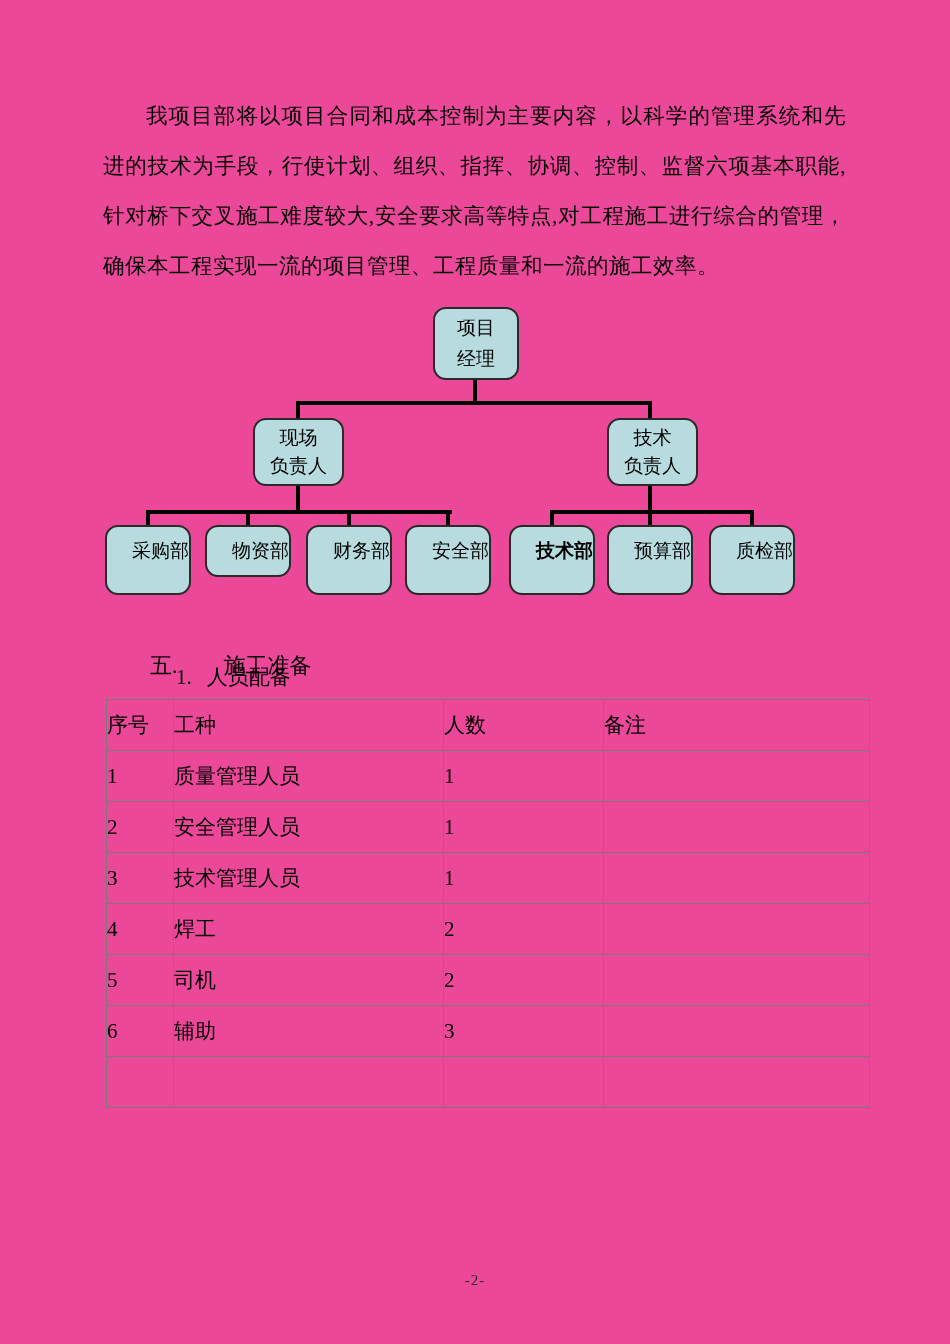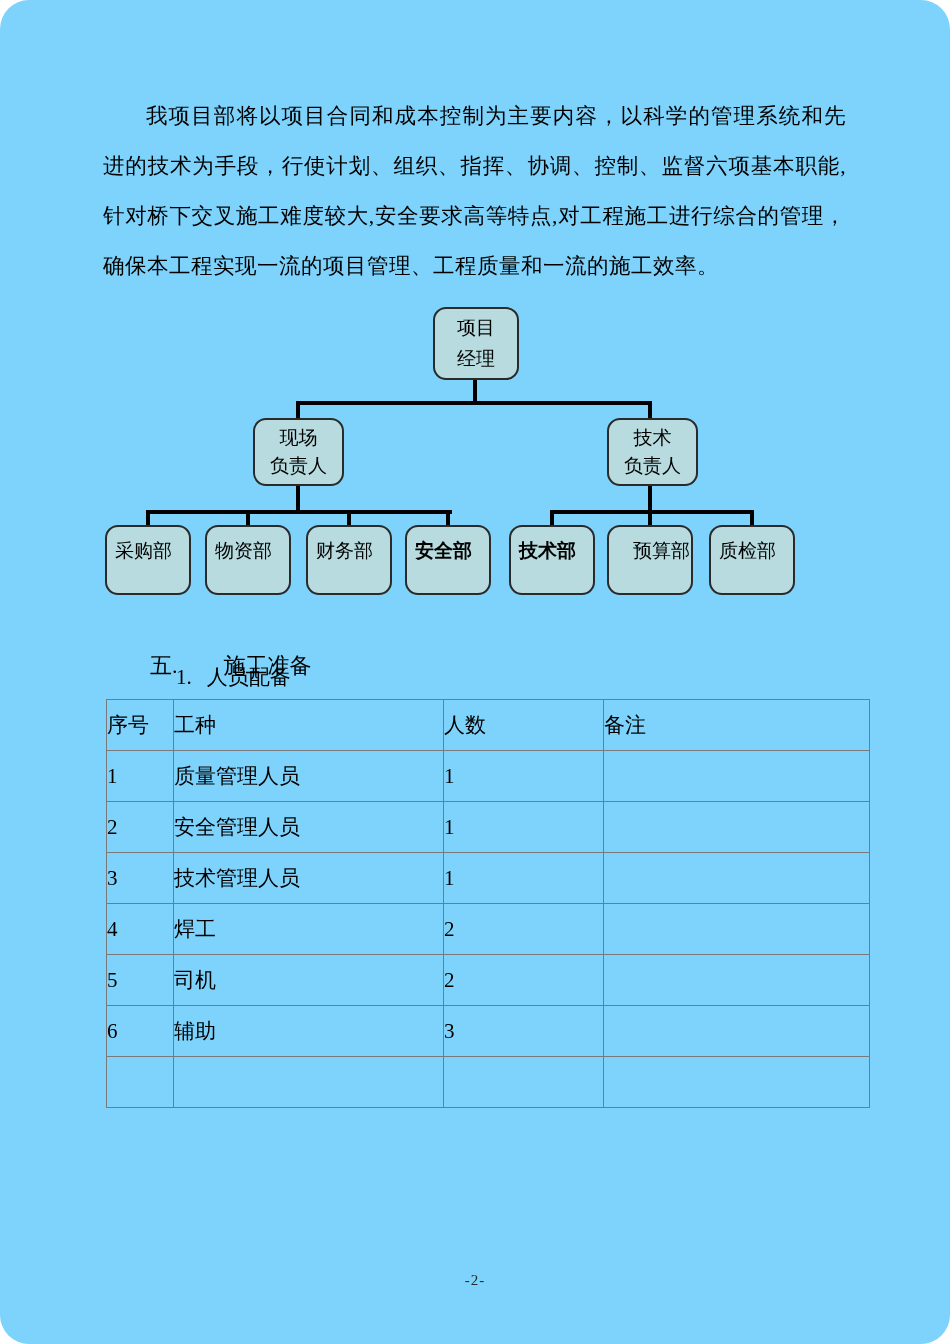--- a/index.html
+++ b/index.html
@@ -3,39 +3,39 @@
 <meta charset="utf-8">
 <style>
   :root{
     --box-fill:#b7dbdf;
     --box-border:#2a2a2a;
     --line-color:#000000;
     --table-border:#7a7a7a;
   }
   html,body{margin:0;padding:0;background:#ffffff;}
   .page{
-    position:relative;width:950px;height:1344px;background:#7dd3fc;
+    position:relative;width:950px;height:1344px;background:#ec4899;
     font-family:"Liberation Serif","DejaVu Serif",serif;color:#000;
-    overflow:hidden;margin:0 auto;border-radius:29px;
+    overflow:hidden;margin:0 auto;
   }
   
   .para{
     position:absolute;left:103px;top:91px;width:743px;
     font-size:21.5px;line-height:50px;text-align:justify;
     text-indent:2em;letter-spacing:0.5px;
   }
   
   .orgbox{
     position:absolute;background:var(--box-fill);
     border:2px solid var(--box-border);border-radius:13px;
     box-sizing:border-box;font-size:19px;
   }
   .orgbox.twoline{display:flex;flex-direction:column;justify-content:space-evenly;
     text-align:center;padding:2px 8px;}
-  .orgbox.leaf{padding:11px 0 0 8px;text-align:left;}
+  .orgbox.leaf{padding:11px 0 0 8px;text-align:right;}
   .cline{position:absolute;background:var(--line-color);}
   
   .heading{position:absolute;left:150px;top:610px;font-size:22px;white-space:nowrap;margin-top:41px;}
   .heading .htitle{margin-left:46px;}
   .subheading{position:absolute;left:176px;top:663px;font-size:21px;white-space:nowrap;}
   .subheading .stitle{margin-left:15px;}
   
   table.ptable{
     position:absolute;left:106px;top:699px;width:763px;
     border-collapse:collapse;table-layout:fixed;
@@ -90,23 +90,23 @@
     <div class="orgbox twoline" style="left:253px;top:418px;width:91px;height:68px;">
       <span>现场</span>
       <span>负责人</span>
     </div>
     <div class="orgbox twoline" style="left:607px;top:418px;width:91px;height:68px;">
       <span>技术</span>
       <span>负责人</span>
     </div>
 
     <div class="orgbox leaf" style="left:105px;top:525px;width:86px;height:70px;">采购部</div>
-    <div class="orgbox leaf" style="left:205px;top:525px;width:86px;height:70px;">物资部</div>
+    <div class="orgbox leaf" style="left:205px;top:525px;width:86px;height:52px;">物资部</div>
     <div class="orgbox leaf" style="left:306px;top:525px;width:86px;height:70px;">财务部</div>
-    <div class="orgbox leaf" style="left:405px;top:525px;width:86px;height:70px;font-weight:bold;">安全部</div>
+    <div class="orgbox leaf" style="left:405px;top:525px;width:86px;height:70px;">安全部</div>
     <div class="orgbox leaf" style="left:509px;top:525px;width:86px;height:70px;font-weight:bold;">技术部</div>
     <div class="orgbox leaf" style="left:607px;top:525px;width:86px;height:70px;padding-left:24px;">预算部</div>
     <div class="orgbox leaf" style="left:709px;top:525px;width:86px;height:70px;">质检部</div>
   </div>
 
   <div class="heading">
     <span>五.</span><span class="htitle">施工准备</span>
   </div>
 
   <div class="subheading">

